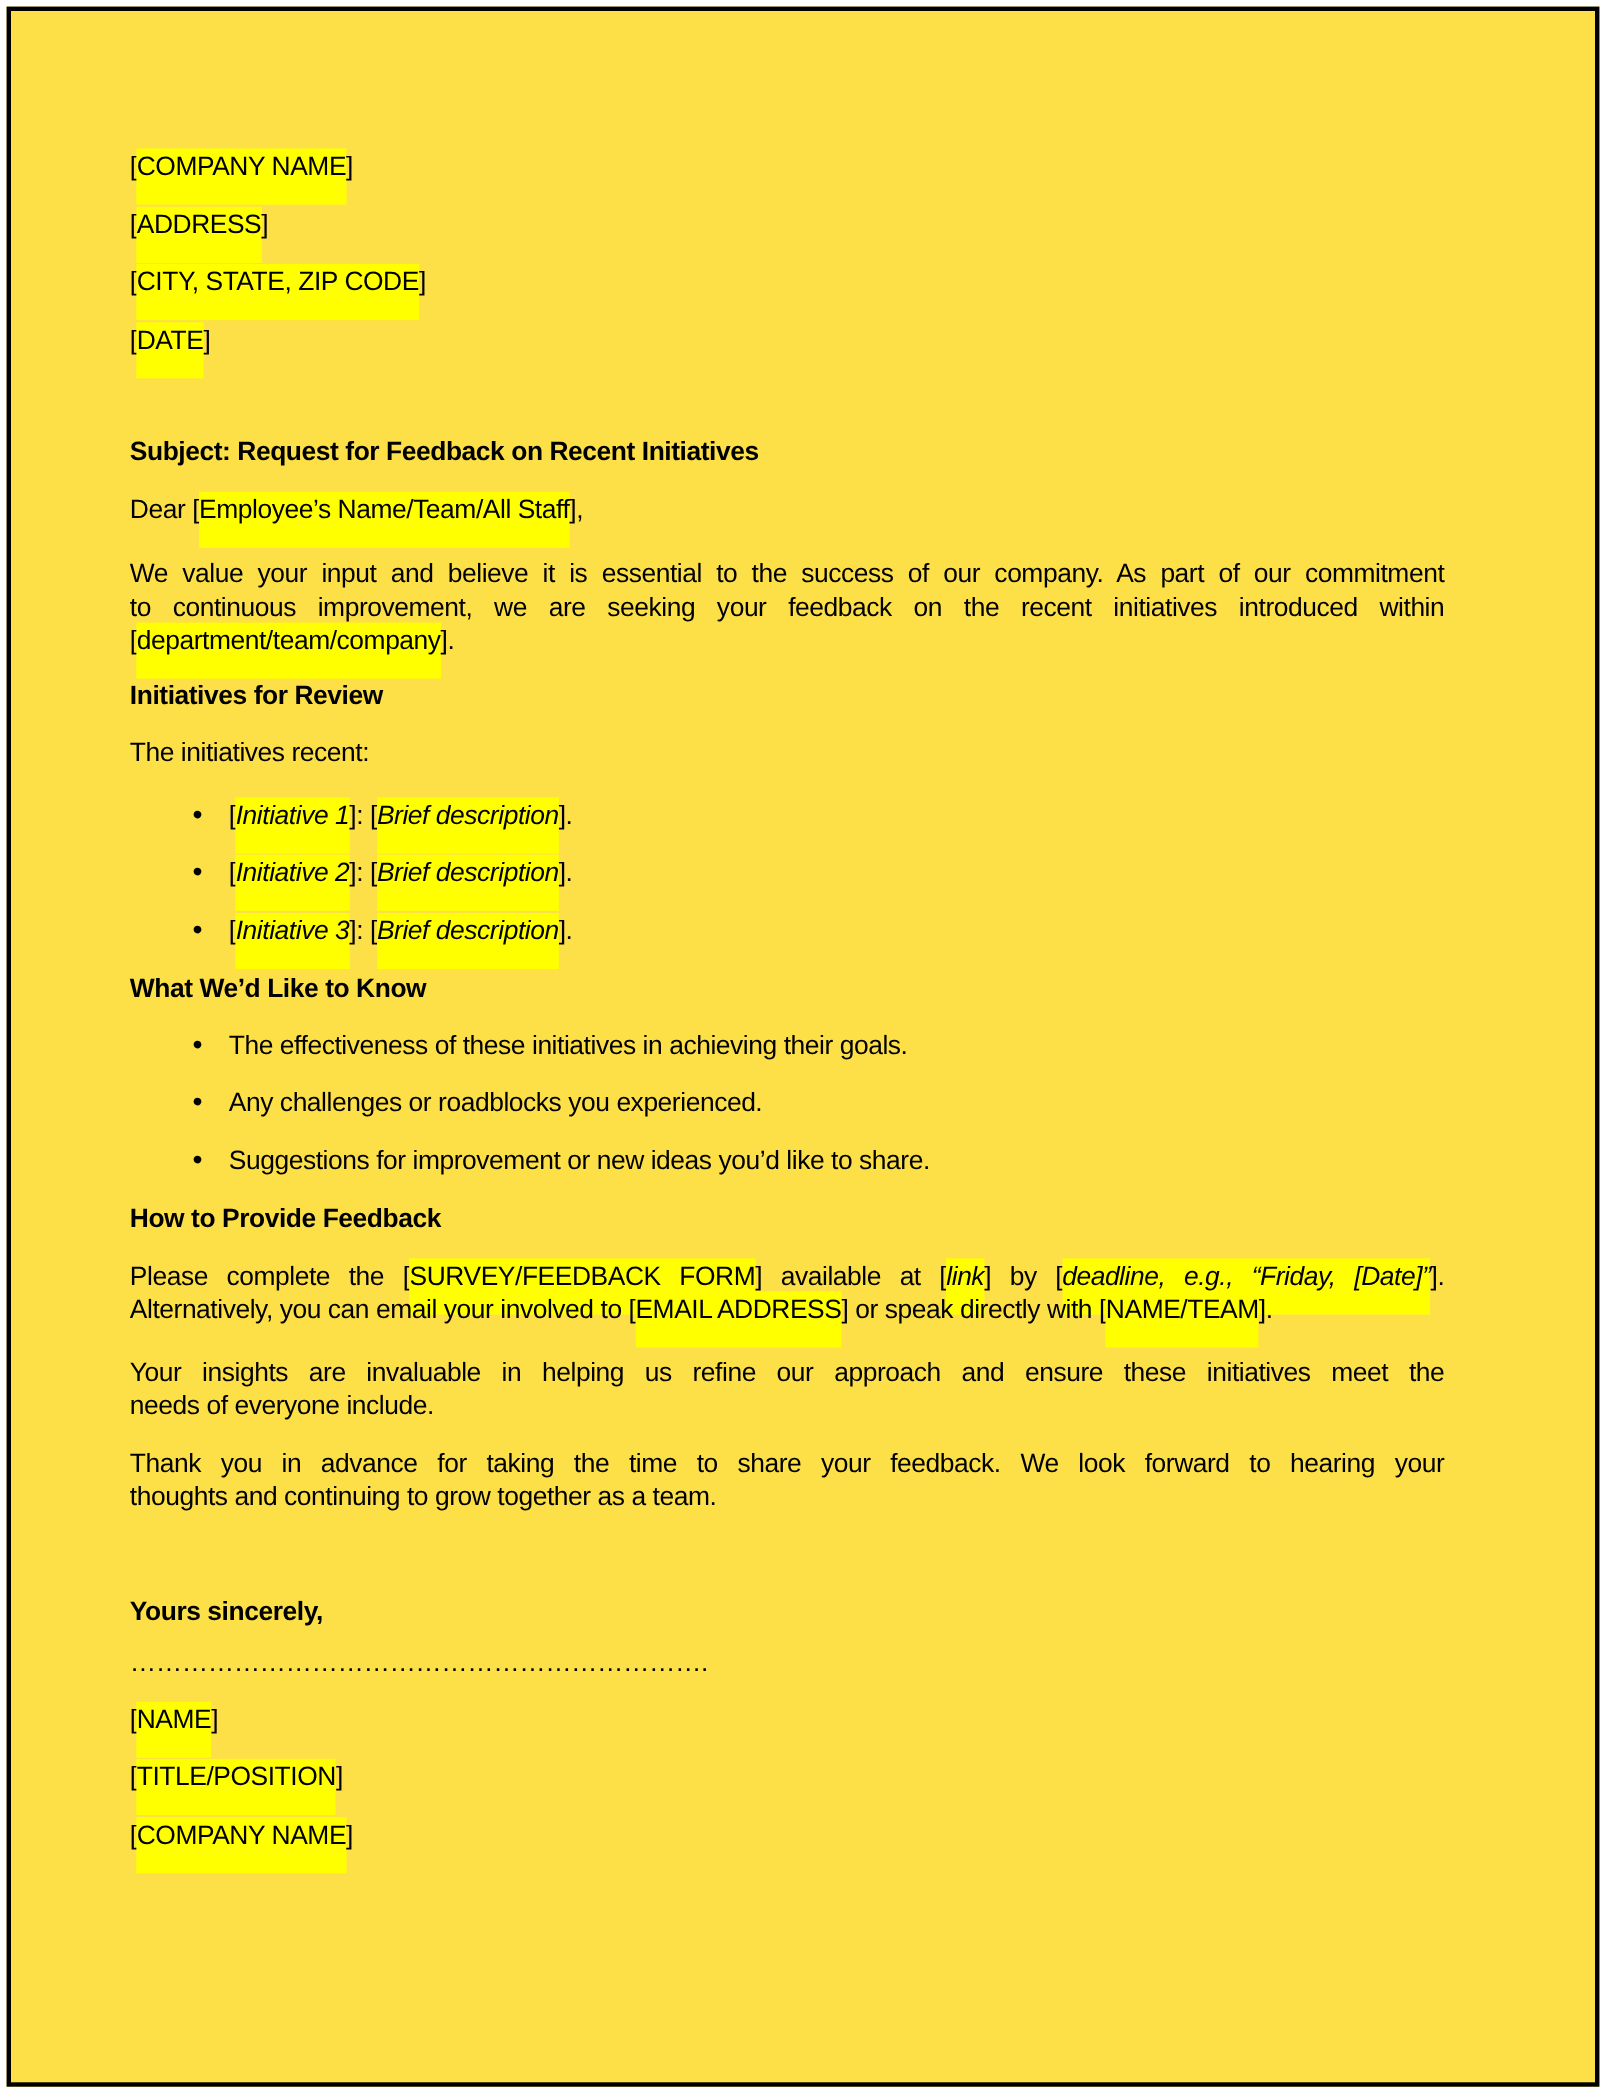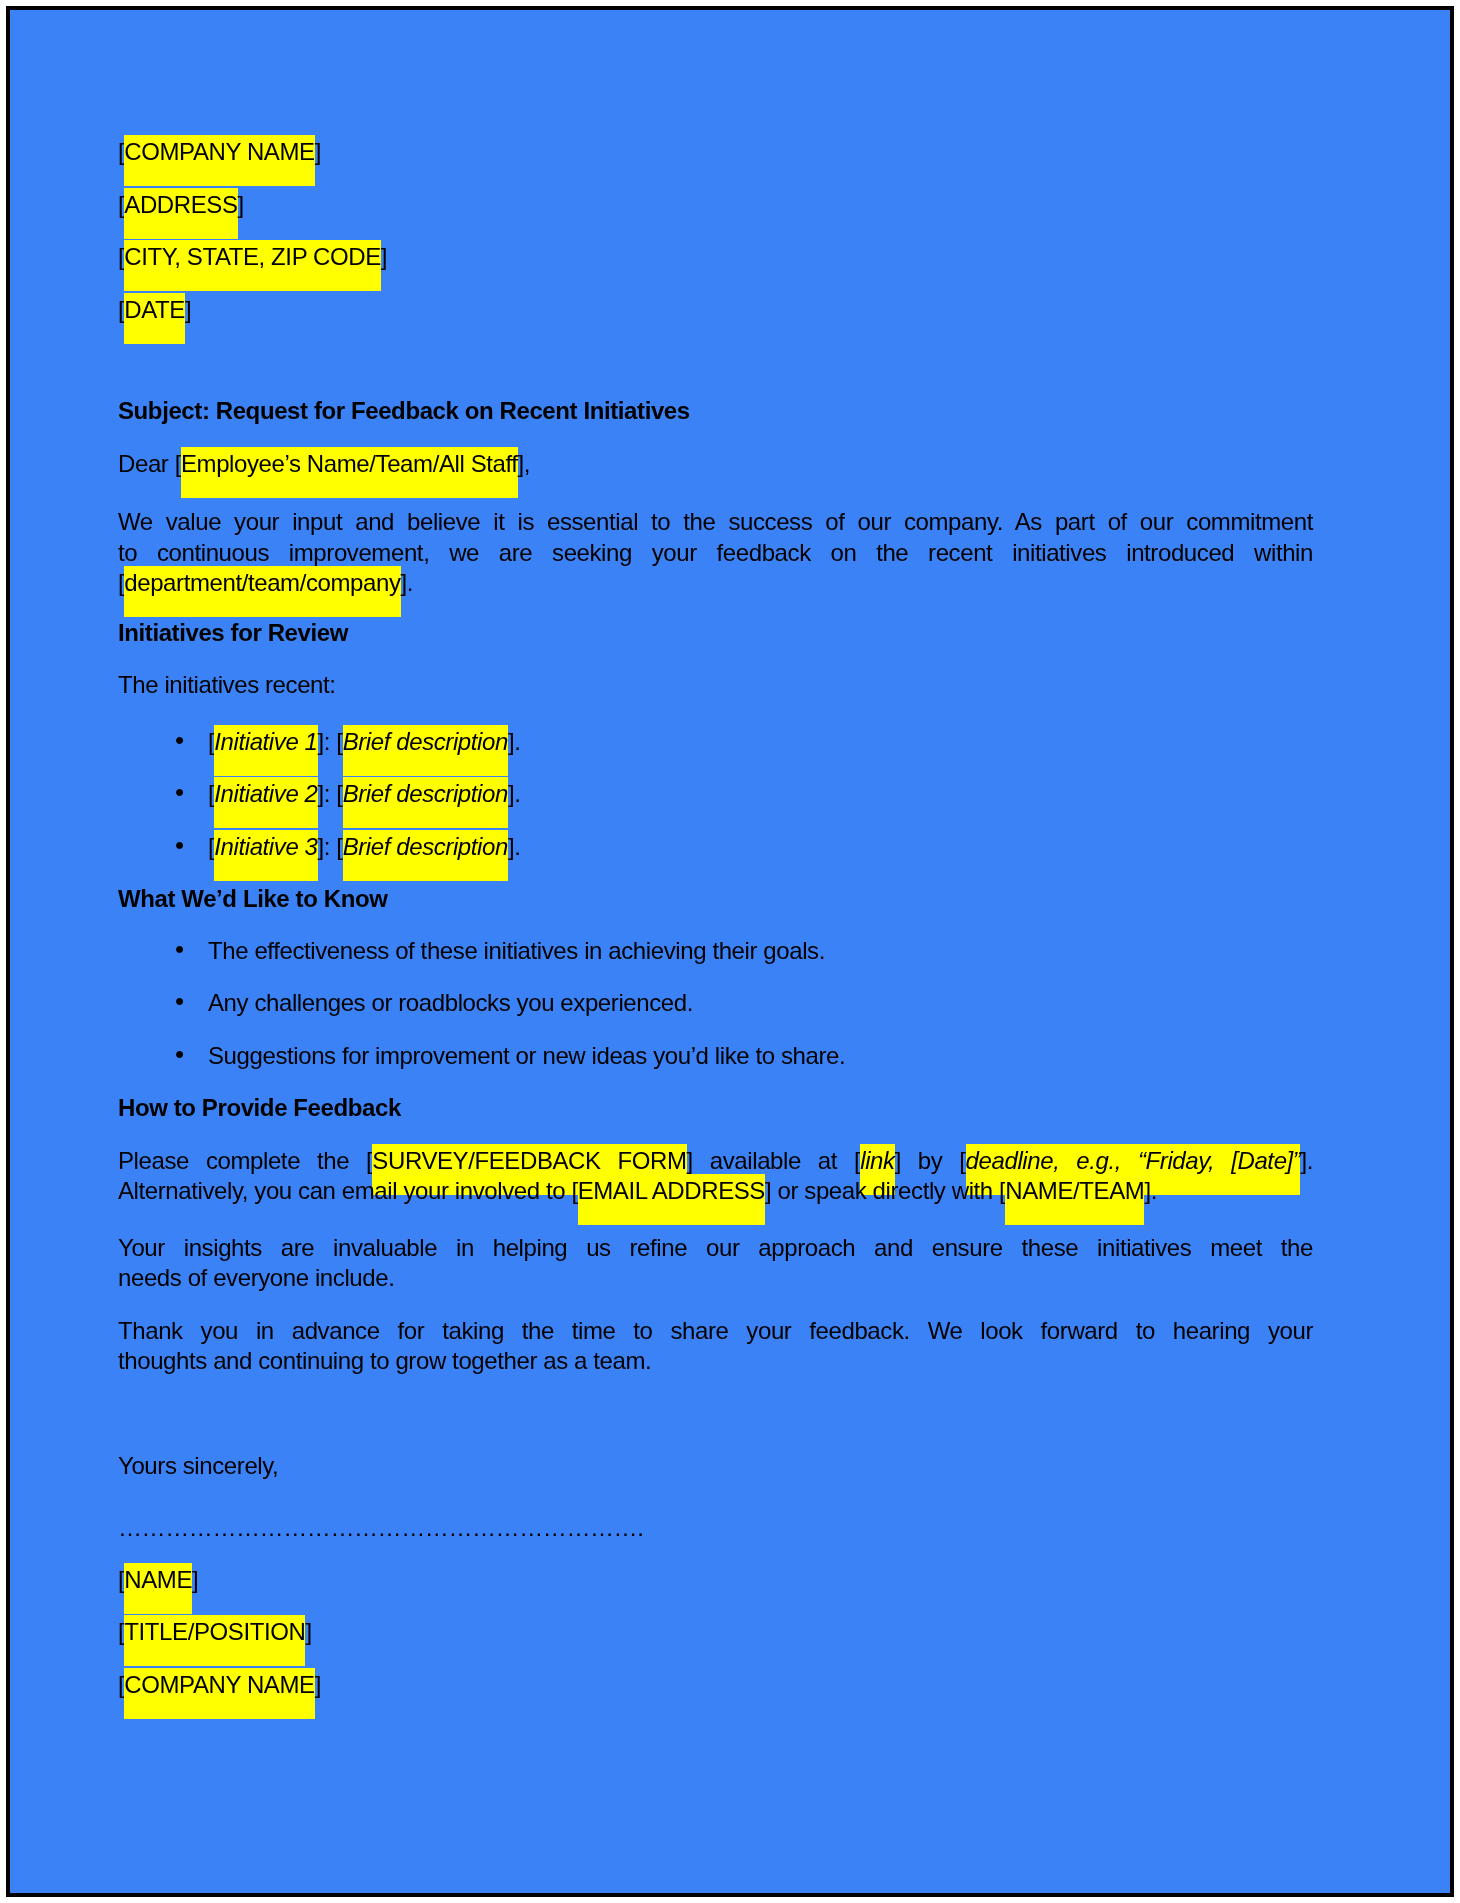--- a/index.html
+++ b/index.html
@@ -6,21 +6,21 @@
   body {
     width:1460px; height:1903px;
     background:#ffffff;
     position:relative;
     font-family:"Liberation Sans", sans-serif;
     color:#000000;
   }
   .page {
     position:absolute; inset:6px;
     border:4px solid #000000;
-    background:#3b82f6;
+    background:#fde047;
     overflow:hidden;
   }
   .content {
     padding:127px 0 0 108px;
     width:1195px;
     font-size:24px;
     line-height:30.5px;
     letter-spacing:-0.4px;
   }
   .para { margin:0 0 22px 0; white-space:nowrap; }
@@ -30,21 +30,21 @@
   .hl { background:#ffff00; padding:3px 0 21px 0; }
   .it { font-style:italic; }
   ul { list-style:none; margin:0 0 22px 0; padding:0; }
   li { position:relative; padding-left:90px; margin-bottom:22px; white-space:nowrap; }
   li::before { content:"\2022"; position:absolute; left:57px; top:-2px; font-size:26px; }
   .mb19 { margin-bottom:19px; }
   .mb21 { margin-bottom:21px; }
   .mb24 { margin-bottom:24px; }
   .mb26 { margin-bottom:26px; }
   .mb28 { margin-bottom:28px; }
-  .mb32 { margin-bottom:32px; }
+  .mb32 { margin-bottom:16px;font-weight:bold; }
   .mb71 { margin-bottom:71px; }
   .mb74 { margin-bottom:74px; }
   .mb0  { margin-bottom:0; }
 </style>
 </head>
 <body>
 
 <div class="page">
   <div class="content">
 

